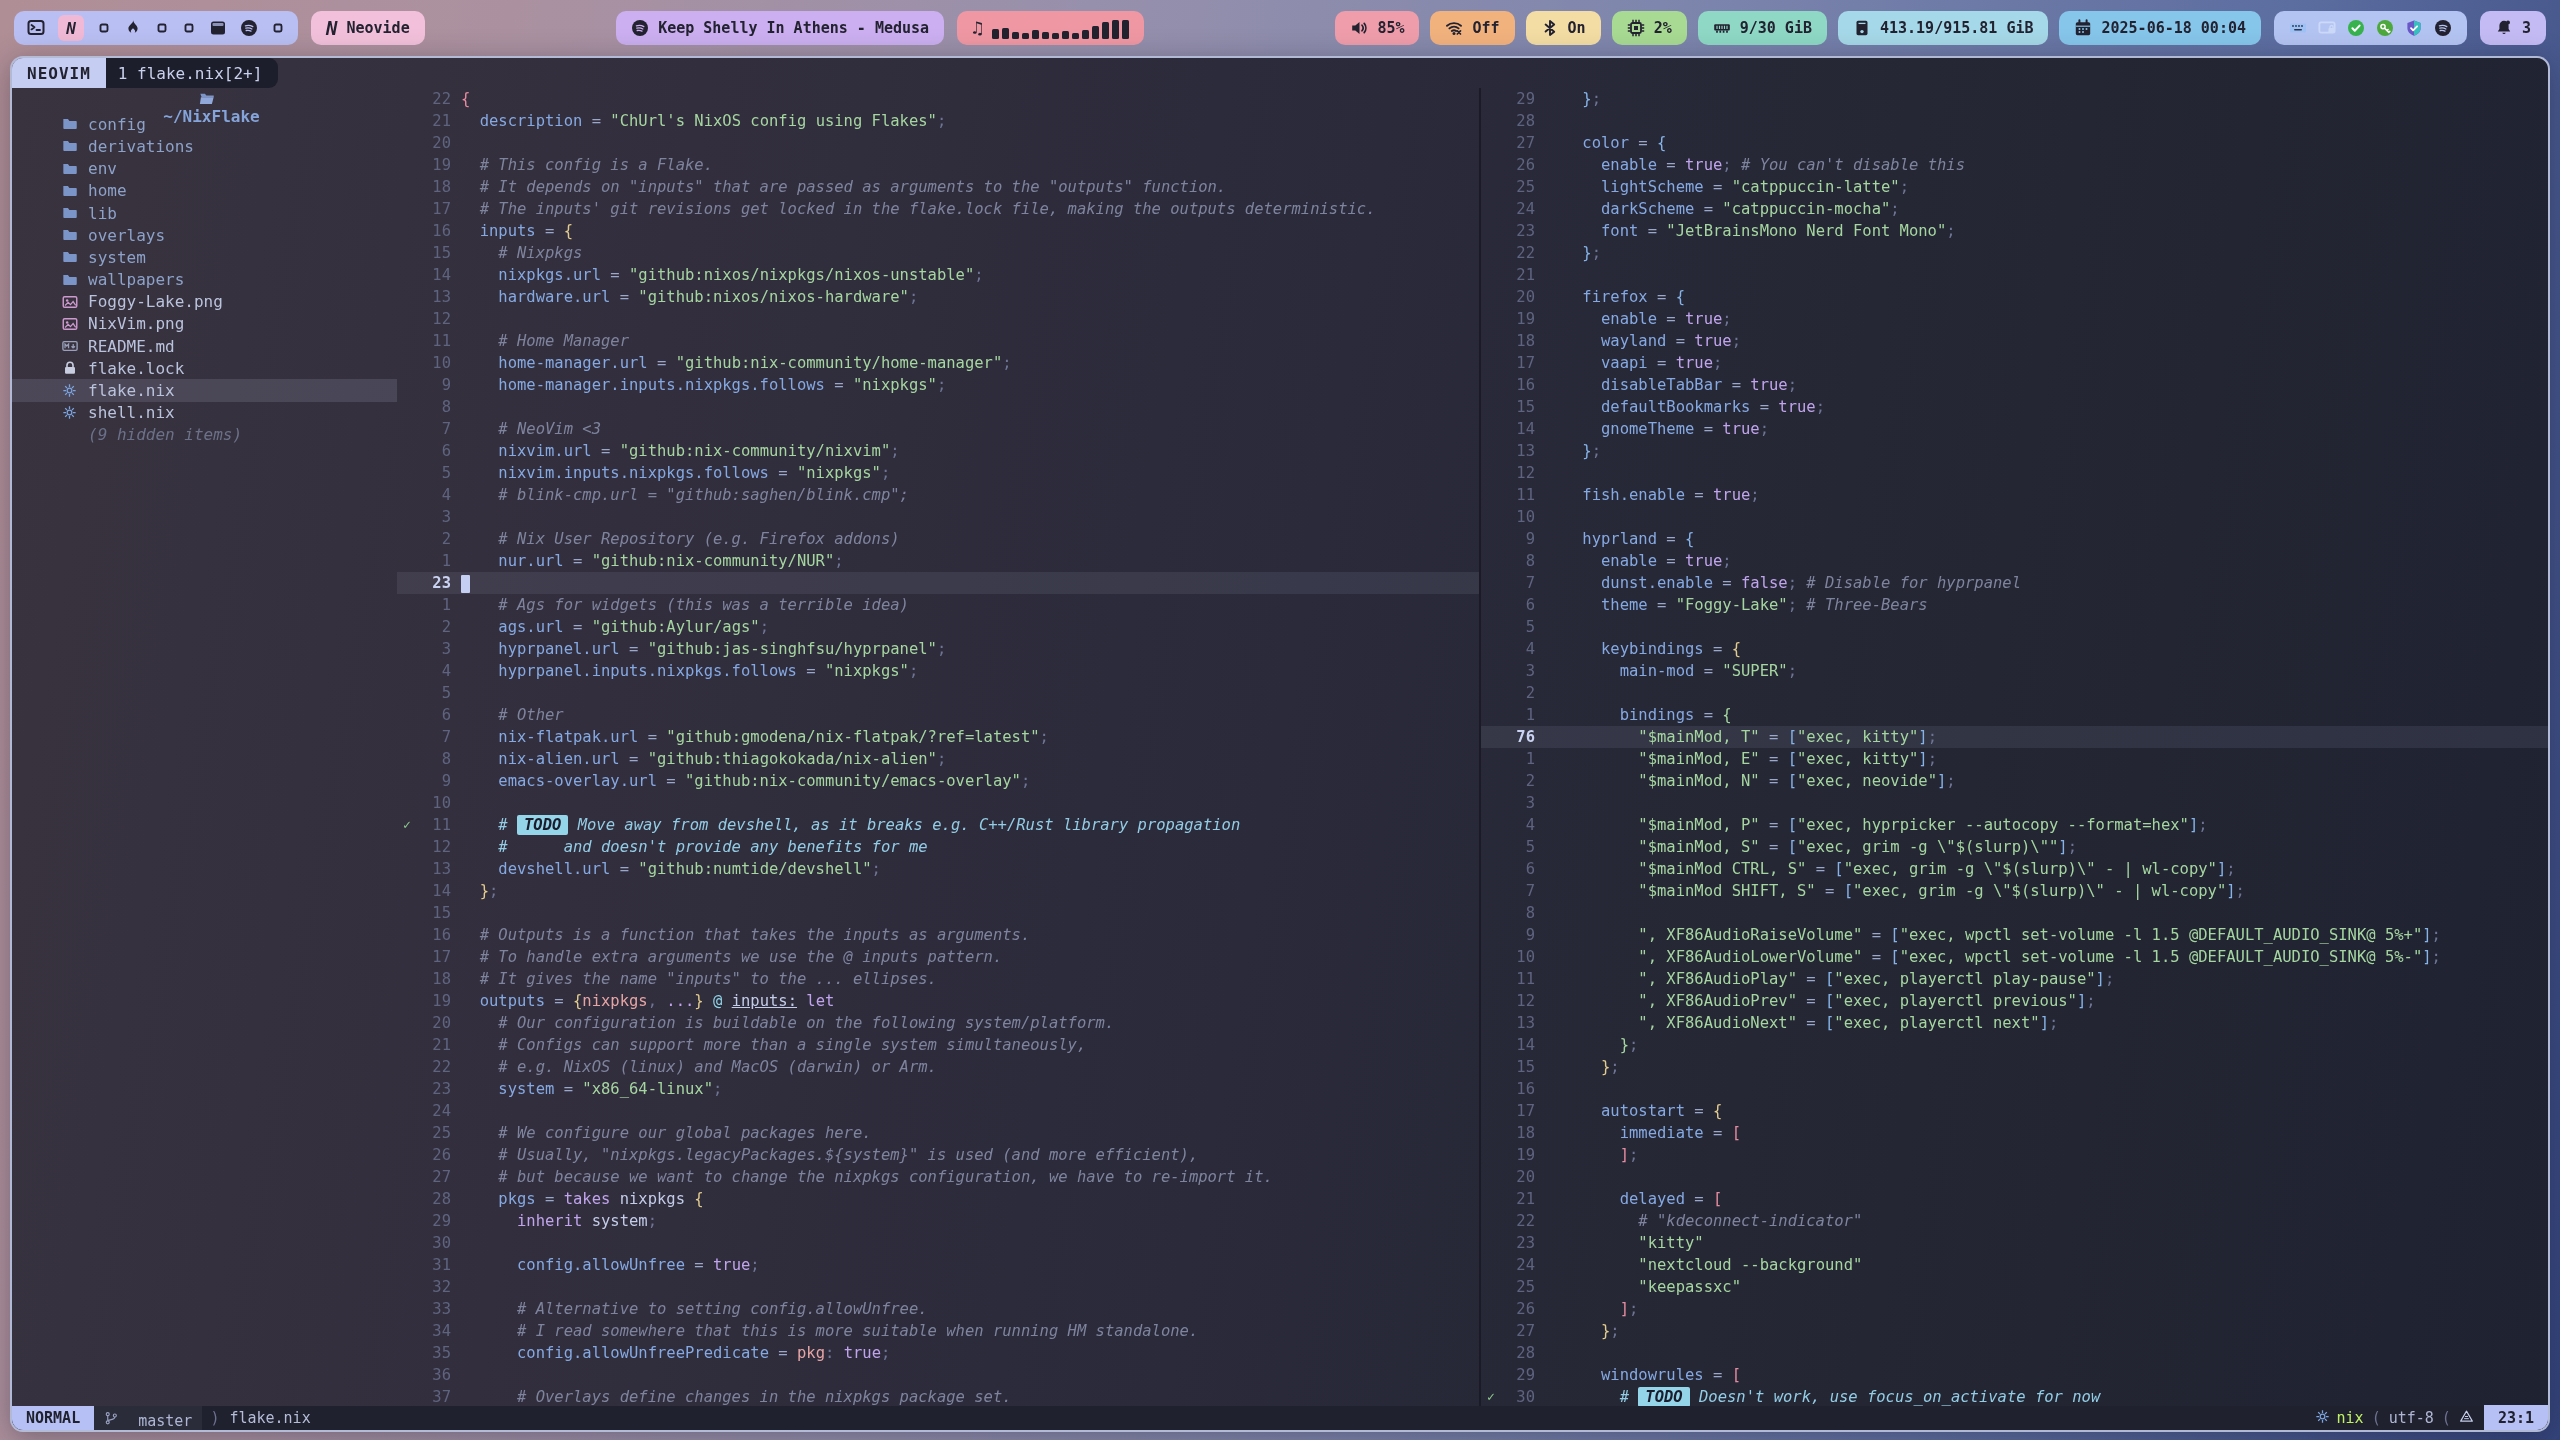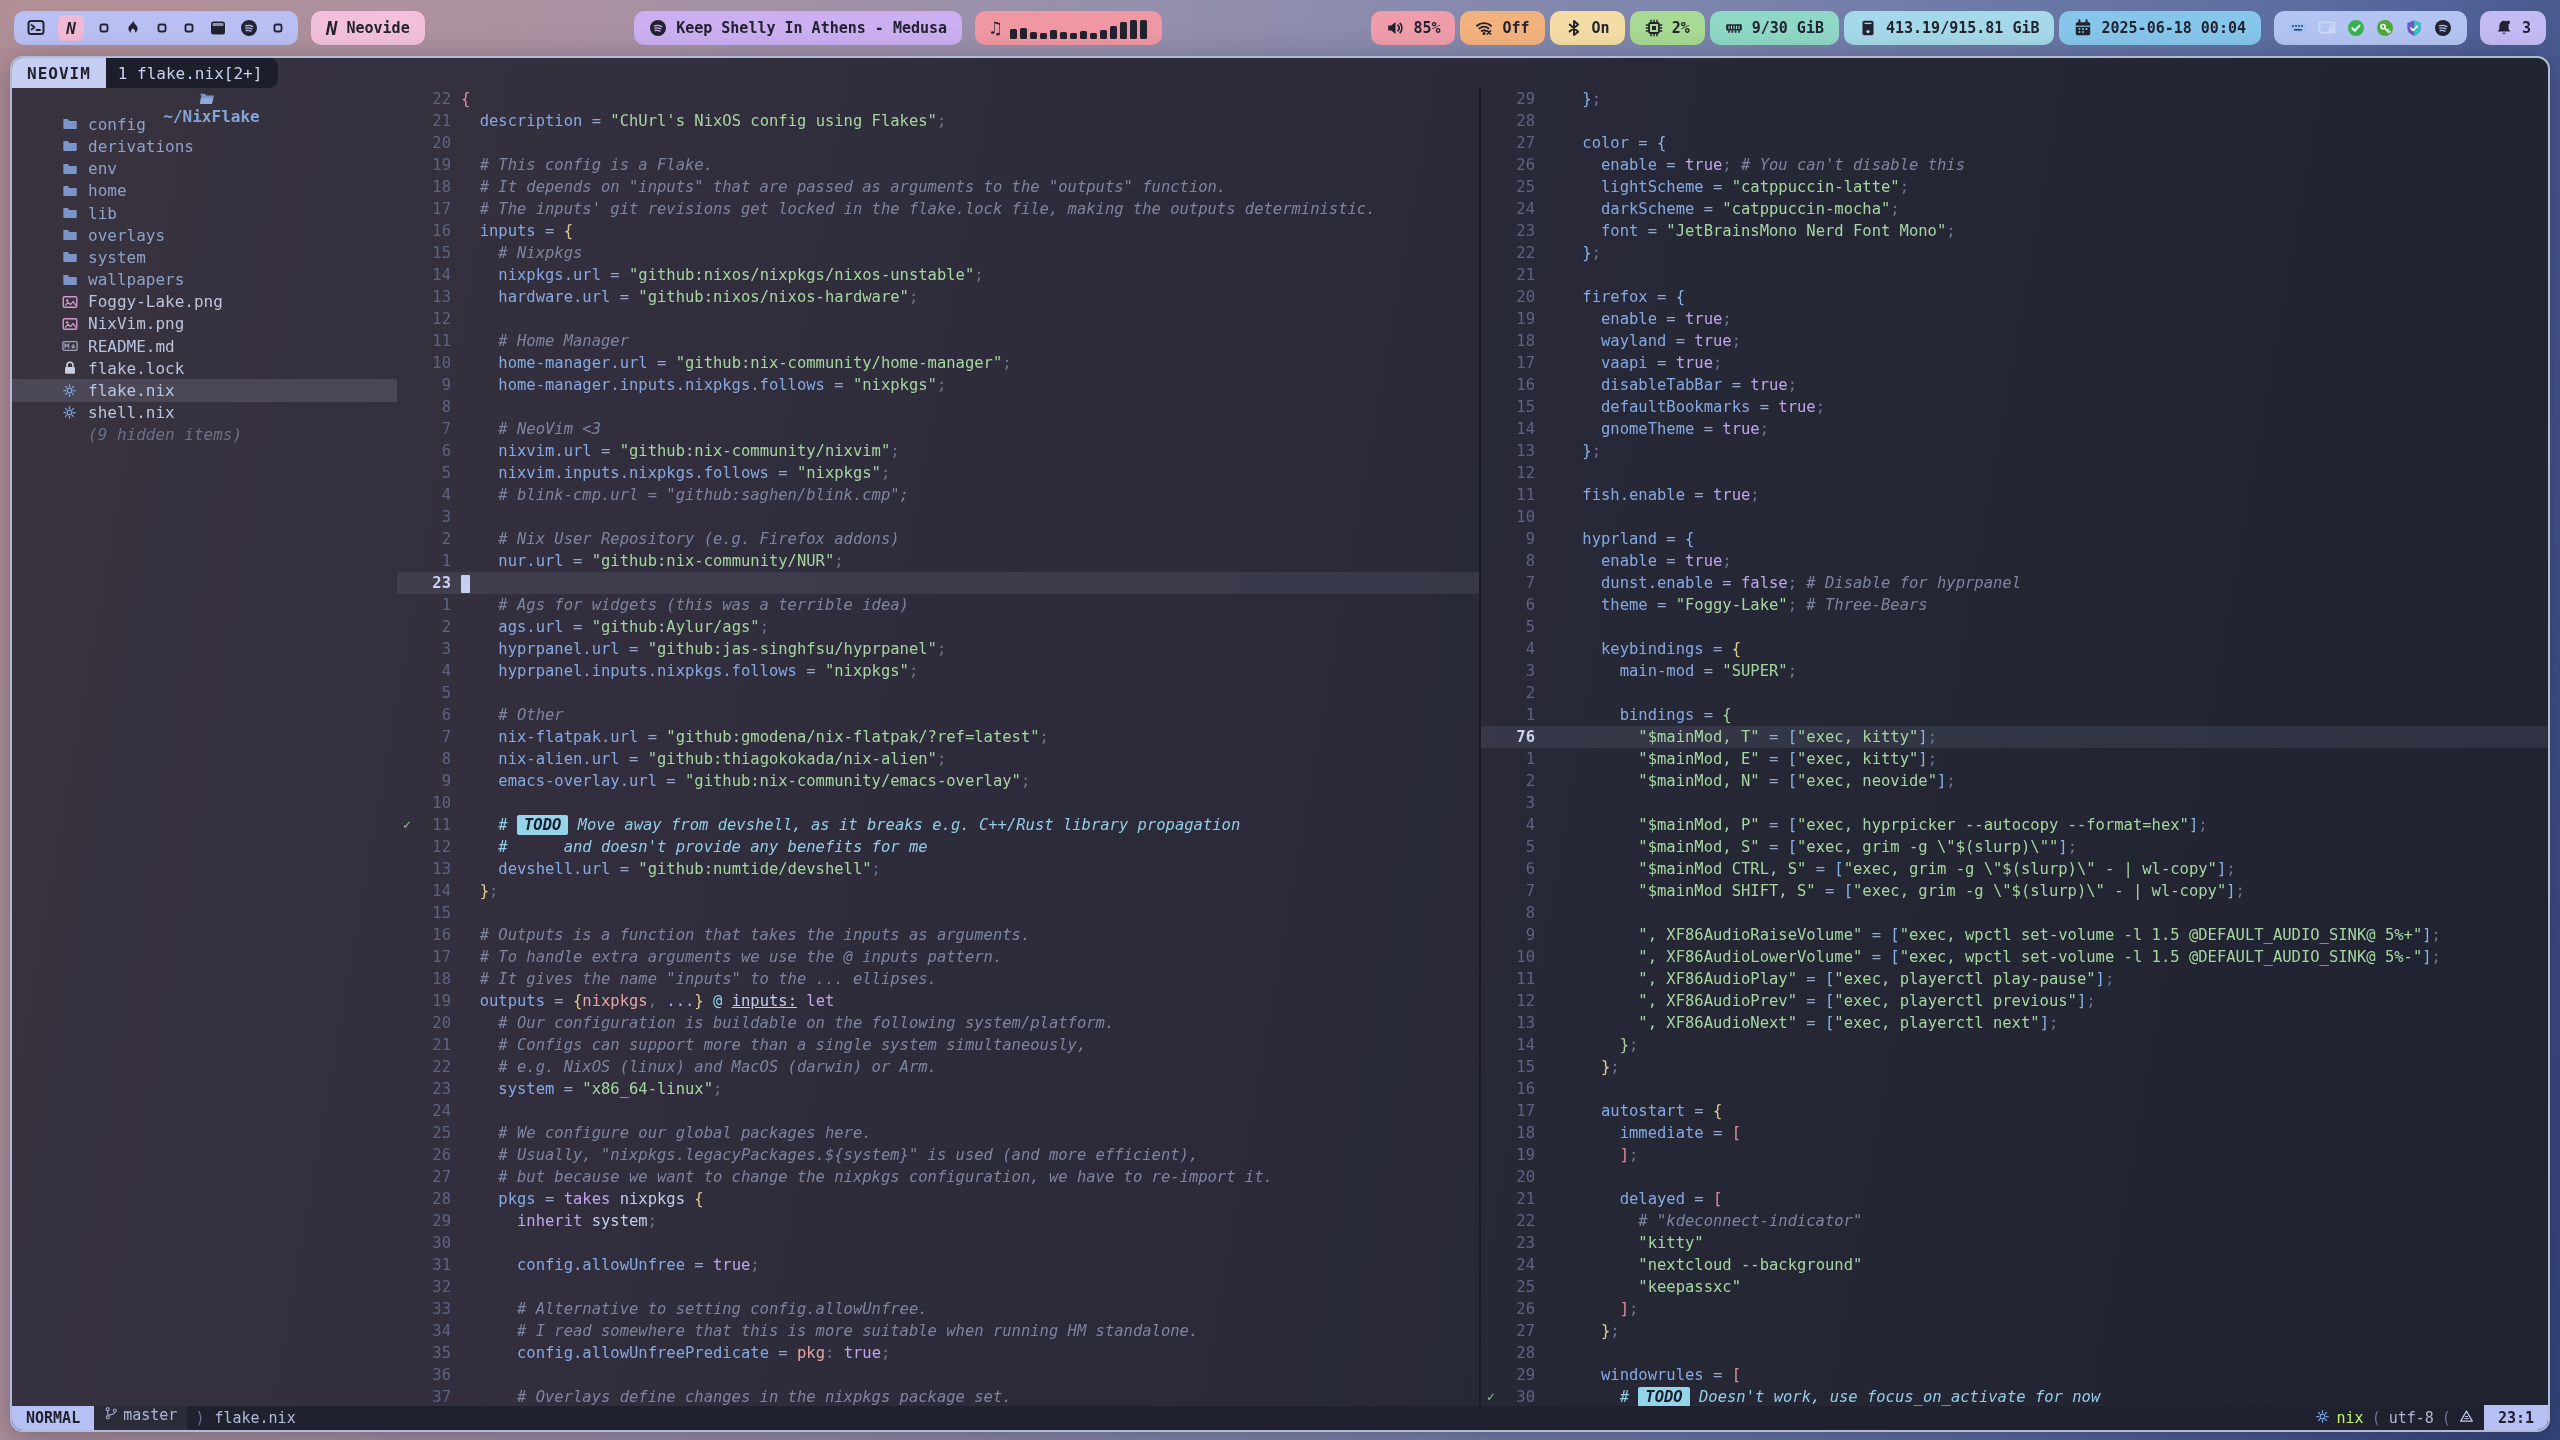--- a/index.html
+++ b/index.html
@@ -14,21 +14,21 @@
   .pill{--pb:#b9bff2;height:34px;border-radius:10px;display:flex;align-items:center;padding:0 15px;gap:9px;
         font-size:15px;font-weight:bold;color:#232230;background:var(--pb);flex:0 0 auto}
   .pill .icn{display:flex;align-items:center}
   .ws{gap:13px;padding:0 13px}
   .ws-neovide{display:inline-flex;width:26px;height:26px;background:#f0b9d5;border-radius:6px;align-items:center;
         justify-content:center;font-weight:900;font-style:italic;color:#232230;font-size:16px}
   .app-n{font-weight:900;font-style:italic;font-size:19px;color:#232230}
   .note{font-size:18px;font-weight:bold;line-height:1}
   .cava-bars{display:flex;gap:3px;height:21px;align-items:flex-end}
   .cava-bars span{width:7px;background:#232330;border-radius:1.5px;display:inline-block}
-  .stats{display:flex;gap:5px;align-items:center}
+  .stats{display:flex;gap:11px;align-items:center}
   .tray{gap:11px}
   
   .nvim{position:absolute;left:10px;top:56px;right:10px;bottom:8px;border:2px solid rgba(202,211,242,.85);
         border-radius:13px;overflow:hidden;display:flex;flex-direction:column;
         background:linear-gradient(100deg,#39333f 0%,#322e3d 25%,#2a2a3a 50%,#242633 75%,#1f2231 100%);
         box-shadow:0 6px 30px rgba(20,20,40,.35)}
   .tabline{height:30px;display:flex;align-items:stretch;font-size:16px;flex:0 0 auto}
   .nvchip{background:#c6cdf2;color:#222230;font-weight:bold;display:flex;align-items:center;padding:0 15px;letter-spacing:1px}
   .tab{background:#1d1e2b;color:#c9d1ee;display:flex;align-items:center;padding:0 16px 0 12px;border-radius:0 9px 9px 0}
   .main{flex:1;display:flex;min-height:0}
@@ -62,21 +62,21 @@
   .tk-b1{color:#e68ca0}
   .tk-b2{color:#e2cc8e}
   .tk-b3{color:#86b4e8}
   .tk-b4{color:#a5d6a0}
   .tk-cy{color:#90d5e8}
   .tk-mr{color:#e6a5a5}
   .tk-u{color:#c3cce8;text-decoration:underline}
   
   .statusline{height:24px;background:#20212e;display:flex;align-items:center;font-size:15px;color:#aeb6d4;flex:0 0 auto}
   .mode{background:#b6c0f4;color:#20212e;font-weight:bold;padding:0 14px;height:100%;display:flex;align-items:center}
-  .slsec{display:flex;align-items:flex-start;gap:4px;padding:0 10px;background:#2b2c3a;height:100%}
+  .slsec{display:flex;align-items:flex-end;gap:19px;padding:0 10px;background:#2b2c3a;height:100%}
   .slsep{color:#6b7190;padding:0 8px}
   .slfile{color:#b4bcd8;padding-left:2px}
   .slft{color:#bef264}
   .pos{background:#b6c0f4;color:#20212e;font-weight:bold;padding:1px 14px;height:100%;display:flex;align-items:center;margin-left:10px}
 </style>
 </head>
 <body>
 
 <div class="screen">
 

